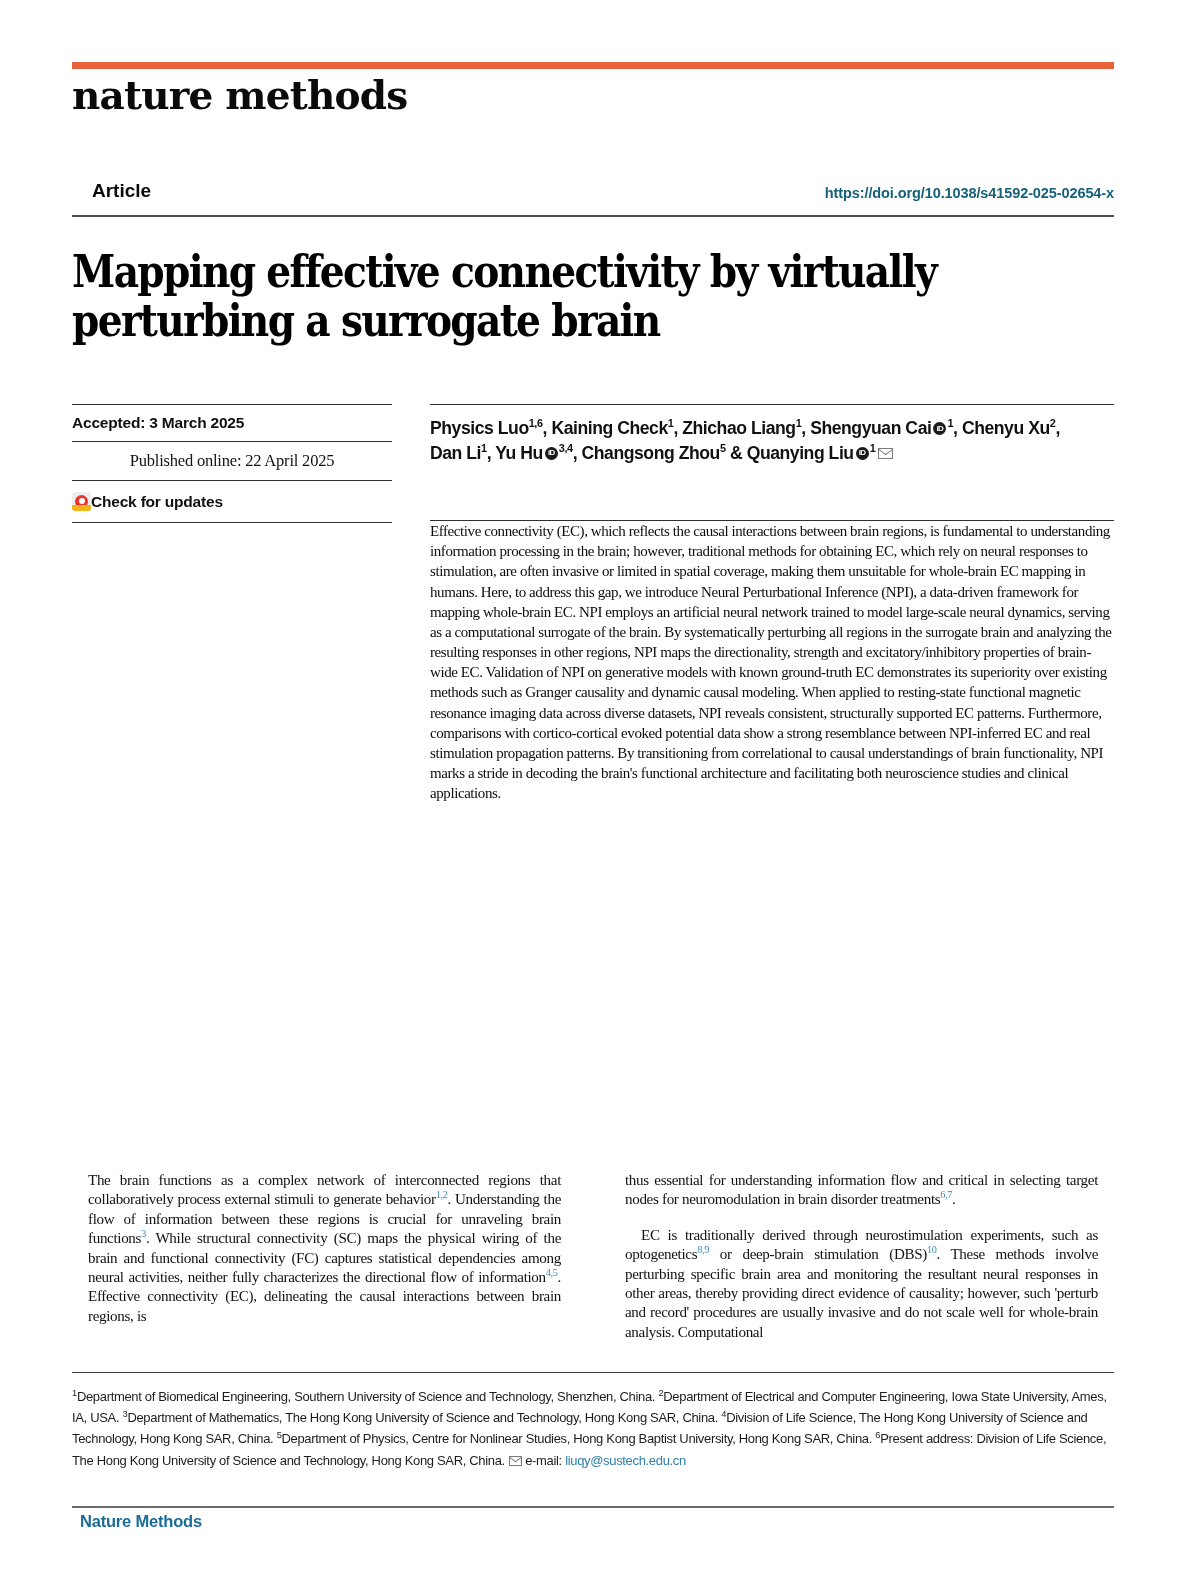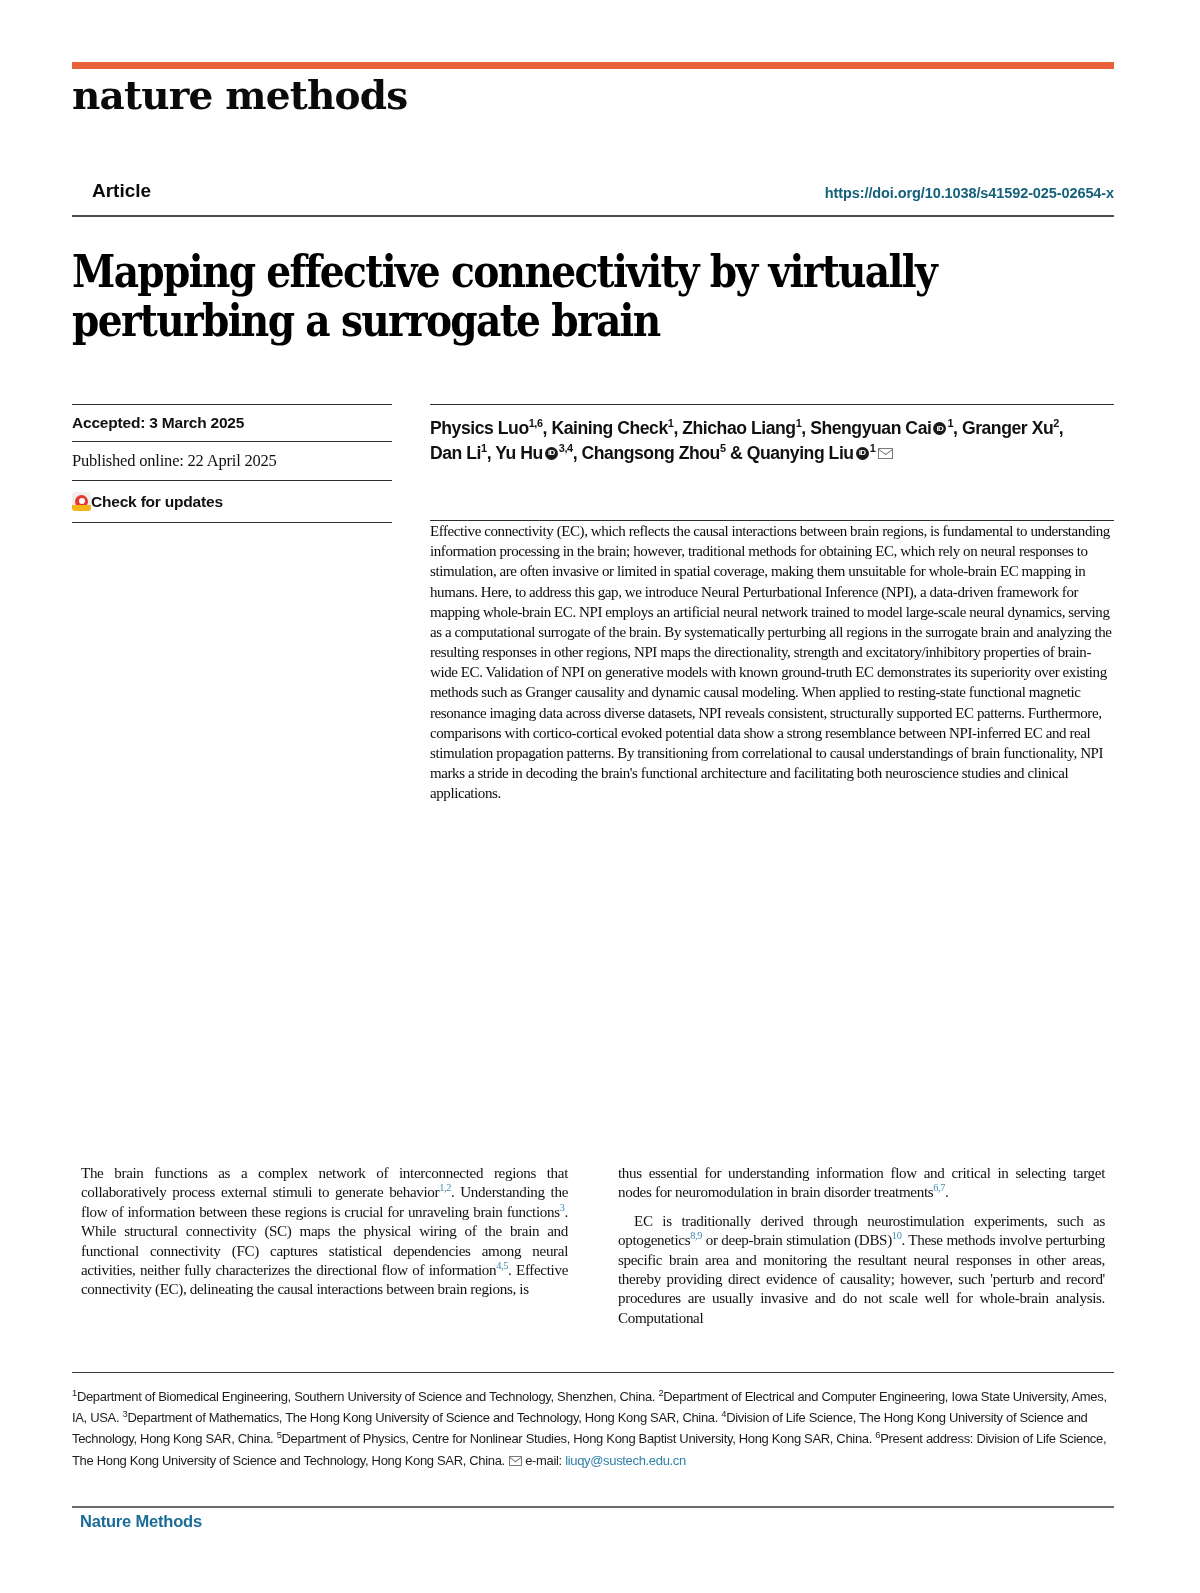--- a/index.html
+++ b/index.html
@@ -106,20 +106,21 @@
     font-family: "Liberation Sans", sans-serif;
     font-weight: 700;
     font-size: 15.5px;
     color: #111;
     letter-spacing: -0.2px;
   }
   .meta-row.serif {
     font-family: "Liberation Serif", serif;
     font-weight: 400;
     font-size: 16.5px;
+    text-align: center;
   }
   .meta-row.last {
     border-bottom: 1.4px solid #2f2f2f;
     display: flex;
     align-items: center;
     gap: 0;
     padding-top: 11px;
     padding-bottom: 11px;
   }
   .crossmark {
@@ -249,21 +250,21 @@
   .col {
     width: 505px;
     font-family: "Liberation Serif", serif;
     font-size: 15.1px;
     line-height: 1.285;
     letter-spacing: -0.34px;
     color: #111;
     text-align: justify;
     text-justify: inter-word;
   }
-  .col p { margin: 9px; }
+  .col p { margin: 16px; }
   .col p.indent { text-indent: 16px; }
   .ref {
     color: #3c8ab0;
     font-size: 0.68em;
     vertical-align: super;
     line-height: 0;
   }
 
   
   .affil {
@@ -335,21 +336,21 @@
     <div class="meta-row serif">Published online: 22 April 2025</div>
     <div class="meta-row last">
       <span class="crossmark">
           <span class="cm-inner"></span>
         </span>
       <span class="cfu-label">Check for updates</span>
     </div>
   </div>
 
   <div class="authors">
-    <span>Physics Luo</span><sup>1,6</sup><span>, Kaining Check</span><sup>1</sup><span>, Zhichao Liang</span><sup>1</sup><span>, Shengyuan Cai</span><span class="orcid"></span><sup>1</sup><span>, Granger Xu</span><sup>2</sup><span>,</span><br>
+    <span>Physics Luo</span><sup>1,6</sup><span>, Kaining Check</span><sup>1</sup><span>, Zhichao Liang</span><sup>1</sup><span>, Shengyuan Cai</span><span class="orcid"></span><sup>1</sup><span>, Chenyu Xu</span><sup>2</sup><span>,</span><br>
     <span>Dan Li</span><sup>1</sup><span>, Yu Hu</span><span class="orcid"></span><sup>3,4</sup><span>, Changsong Zhou</span><sup>5</sup><span> &amp; Quanying Liu</span><span class="orcid"></span><sup>1</sup><span class="envelope"></span>
   </div>
 
   <div class="abstract">Effective connectivity (EC), which reflects the causal interactions between brain regions, is fundamental to understanding information processing in the brain; however, traditional methods for obtaining EC, which rely on neural responses to stimulation, are often invasive or limited in spatial coverage, making them unsuitable for whole-brain EC mapping in humans. Here, to address this gap, we introduce Neural Perturbational Inference (NPI), a data-driven framework for mapping whole-brain EC. NPI employs an artificial neural network trained to model large-scale neural dynamics, serving as a computational surrogate of the brain. By systematically perturbing all regions in the surrogate brain and analyzing the resulting responses in other regions, NPI maps the directionality, strength and excitatory/inhibitory properties of brain-wide EC. Validation of NPI on generative models with known ground-truth EC demonstrates its superiority over existing methods such as Granger causality and dynamic causal modeling. When applied to resting-state functional magnetic resonance imaging data across diverse datasets, NPI reveals consistent, structurally supported EC patterns. Furthermore, comparisons with cortico-cortical evoked potential data show a strong resemblance between NPI-inferred EC and real stimulation propagation patterns. By transitioning from correlational to causal understandings of brain functionality, NPI marks a stride in decoding the brain's functional architecture and facilitating both neuroscience studies and clinical applications.</div>
 
   <div class="body-cols">
     <div class="col">
       <p><span>The brain functions as a complex network of interconnected regions that collaboratively process external stimuli to generate behavior</span><span class="ref">1,2</span><span>. Understanding the flow of information between these regions is crucial for unraveling brain functions</span><span class="ref">3</span><span>. While structural connectivity (SC) maps the physical wiring of the brain and functional connectivity (FC) captures statistical dependencies among neural activities, neither fully characterizes the directional flow of information</span><span class="ref">4,5</span><span>. Effective connectivity (EC), delineating the causal interactions between brain regions, is</span></p>
     </div>
     <div class="col">

